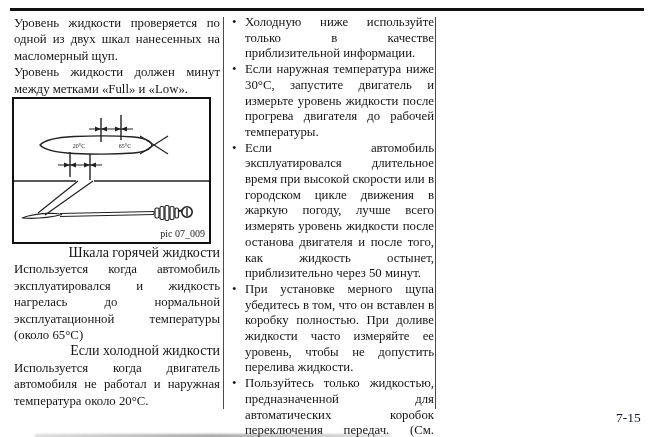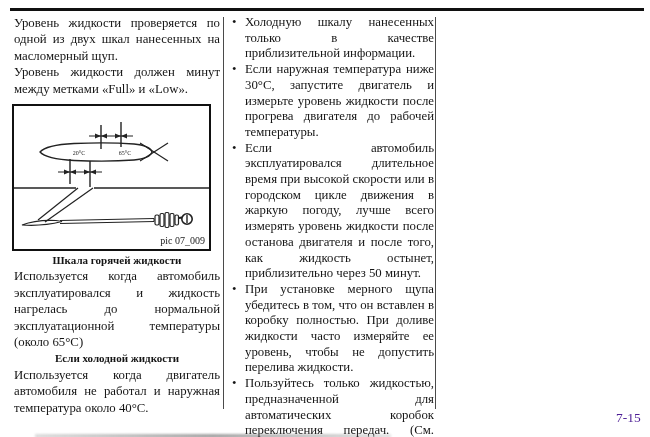--- a/index.html
+++ b/index.html
@@ -20,41 +20,41 @@
     background:#4a4a4a;
   }
   .divider-1{left:223px;}
   .divider-2{left:435px;}
   .left-col{
     position:absolute;left:14px;top:15px;width:206px;
     font-size:12.8px;line-height:16.4px;text-align:justify;
   }
   .left-col p{margin:0;}
   .figure-box{
-    margin-top:7px;margin-left:-2px;
+    margin-left:-2px;
     width:200px;height:148px;
     position:relative;
   }
   .section-heading{
-    font-weight:bold;margin:0;
-    font-size:11px;line-height:16.4px;text-align:center;
+    font-weight:normal;margin:0;
+    font-size:14px;line-height:16.4px;text-align:right;
   }
   .sec1{margin-top:12px;}
   .sec2{margin-top:10px;}
   .mid-col{
     position:absolute;left:232px;top:15px;width:202px;
     font-size:12.8px;line-height:15.7px;
   }
   .bullet-list{margin:0;padding:0;list-style:none;}
   .bullet-item{display:flex;margin:0;text-align:justify;}
   .bullet-marker{width:13px;flex:0 0 13px;text-align:left;}
   .bullet-text{flex:1;}
   .page-number{
     position:absolute;left:616px;top:410px;
-    font-size:13.5px;color:#4c1d95;
+    font-size:13.5px;color:#0f172a;
   }
   .scan-artifact{
     position:absolute;left:35px;top:434px;width:356px;height:4px;
     background:linear-gradient(90deg,rgba(120,120,120,.25),rgba(90,90,90,.55),rgba(120,120,120,.2));
     filter:blur(1px);
   }
   svg text{font-family:"Liberation Serif", serif;fill:#1c1c1c;}
 </style>
 </head>
 <body>
@@ -119,30 +119,30 @@
         <line x1="175" y1="111" x2="175" y2="119" stroke="#222" stroke-width="1.4"></line>
 
         <text x="193" y="140" font-size="10" text-anchor="end">pic 07_009</text>
       </svg>
     </div>
 
     <p class="section-heading sec1">Шкала горячей жидкости</p>
     <p>Используется когда автомобиль эксплуатировался и жидкость нагрелась до нормальной эксплуатационной температуры (около 65°С)</p>
 
     <p class="section-heading sec2">Если холодной жидкости</p>
-    <p>Используется когда двигатель автомобиля не работал и наружная температура около 40°С.</p>
+    <p>Используется когда двигатель автомобиля не работал и наружная температура около 20°С.</p>
   </div>
 
   <div class="col-divider divider-1"></div>
 
   <div class="mid-col">
     <ul class="bullet-list">
       <li class="bullet-item">
         <span class="bullet-marker">•</span>
-        <span class="bullet-text">Холодную шкалу нанесенных только в качестве приблизительной информации.</span>
+        <span class="bullet-text">Холодную ниже используйте только в качестве приблизительной информации.</span>
       </li>
       <li class="bullet-item">
         <span class="bullet-marker">•</span>
         <span class="bullet-text">Если наружная температура ниже 30°С, запустите двигатель и измерьте уровень жидкости после прогрева двигателя до рабочей температуры.</span>
       </li>
       <li class="bullet-item">
         <span class="bullet-marker">•</span>
         <span class="bullet-text">Если автомобиль эксплуатировался длительное время при высокой скорости или в городском цикле движения в жаркую погоду, лучше всего измерять уровень жидкости после останова двигателя и после того, как жидкость остынет, приблизительно через 50 минут.</span>
       </li>
       <li class="bullet-item">

